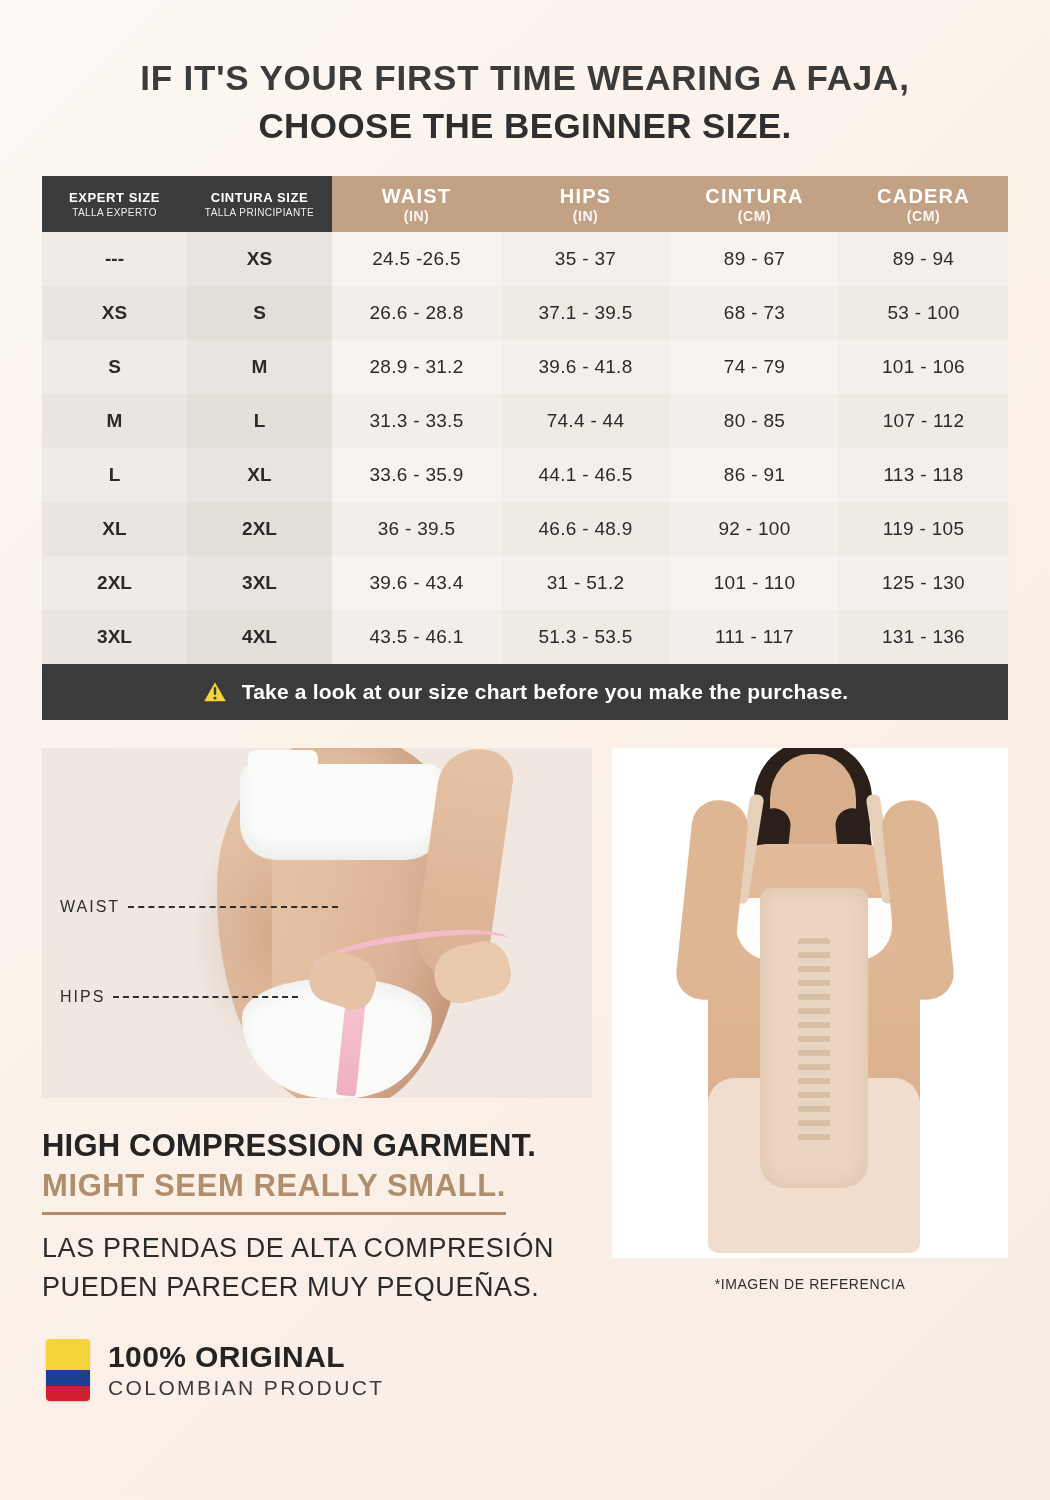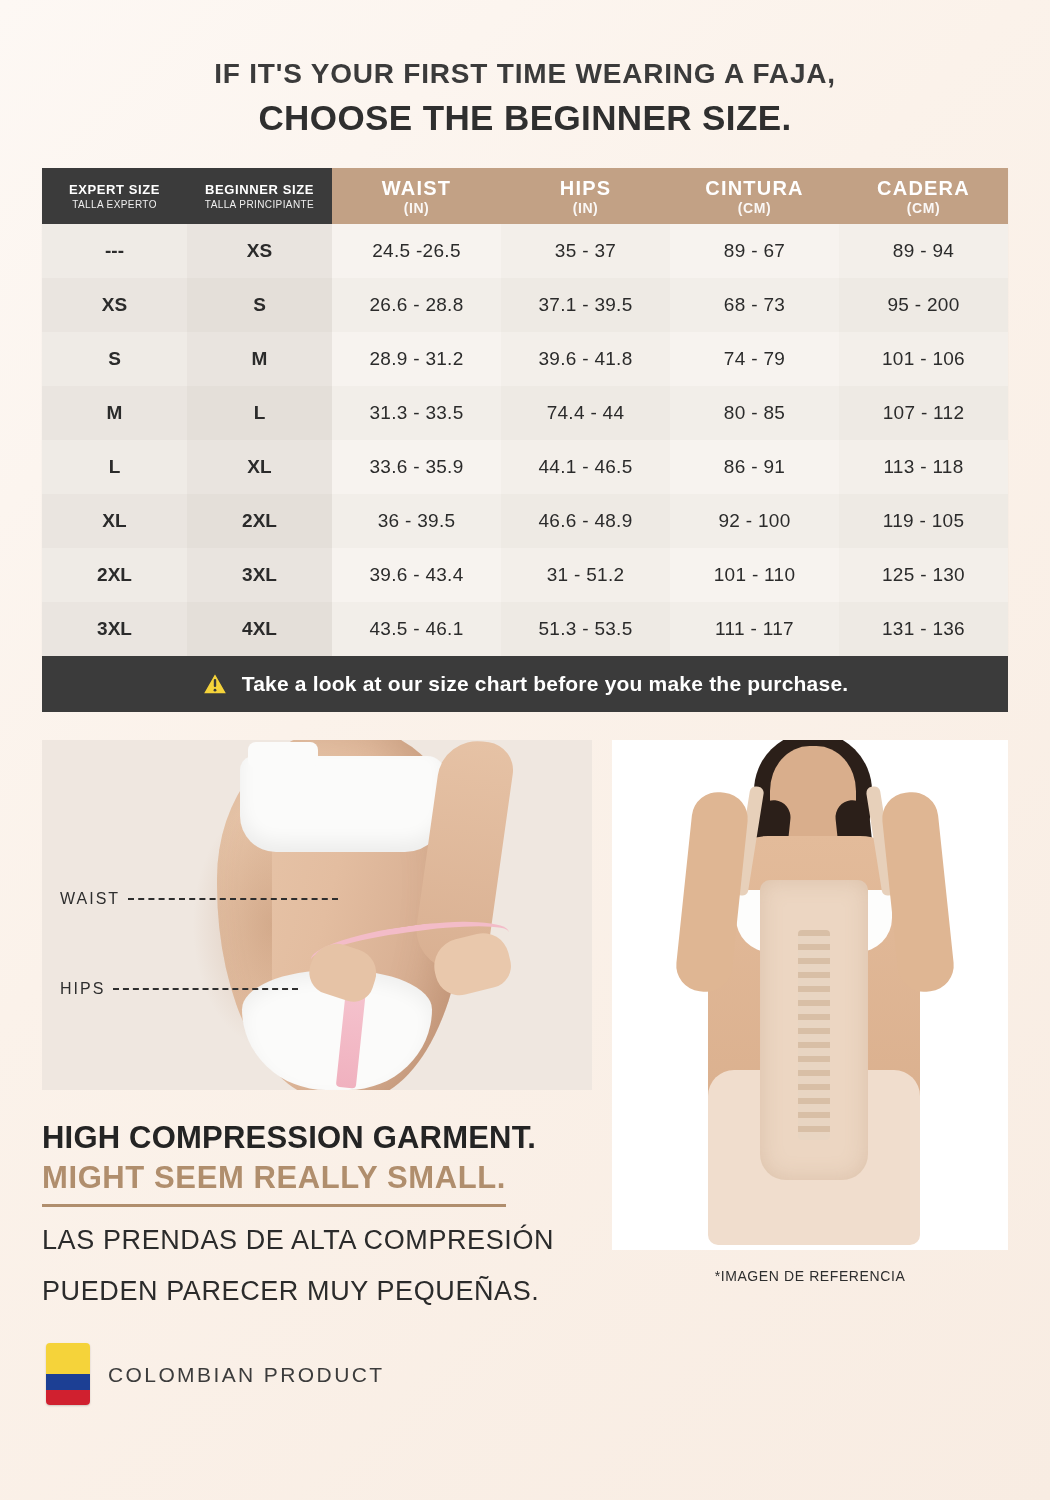--- a/index.html
+++ b/index.html
@@ -21,21 +21,21 @@
     background: linear-gradient(135deg, #fdf8f4 0%, #fbf2ea 40%, #f8ece2 100%);
     box-sizing: border-box;
   }
 
   
   .headline {
     text-align: center;
     padding-top: 58px;
   }
   .headline .line1 {
-    font-size: 28px;
+    font-size: 35px;
     letter-spacing: 0.8px;
     color: #3b3b3b;
     font-weight: 700;
     text-transform: uppercase;
   }
   .headline .line2 {
     font-size: 35px;
     letter-spacing: 0.4px;
     color: #2f2f2f;
     font-weight: 800;
@@ -494,21 +494,21 @@
         <col style="width:169px">
         <col style="width:169px">
       </colgroup>
       <thead>
         <tr>
           <th class="dark">
             <span class="th-main">EXPERT SIZE</span>
             <span class="th-sub">TALLA EXPERTO</span>
           </th>
           <th class="dark">
-            <span class="th-main">BEGINNER SIZE</span>
+            <span class="th-main">CINTURA SIZE</span>
             <span class="th-sub">TALLA PRINCIPIANTE</span>
           </th>
           <th class="tan">
             <span class="th-main">WAIST</span>
             <span class="th-sub">(IN)</span>
           </th>
           <th class="tan">
             <span class="th-main">HIPS</span>
             <span class="th-sub">(IN)</span>
           </th>
@@ -530,21 +530,21 @@
           <td class="col-measure alt">35 - 37</td>
           <td class="col-measure">89 - 67</td>
           <td class="col-measure alt">89 - 94</td>
         </tr>
         <tr>
           <td class="col-expert">XS</td>
           <td class="col-beginner">S</td>
           <td class="col-measure">26.6 - 28.8</td>
           <td class="col-measure alt">37.1 - 39.5</td>
           <td class="col-measure">68 - 73</td>
-          <td class="col-measure alt">95 - 200</td>
+          <td class="col-measure alt">53 - 100</td>
         </tr>
         <tr>
           <td class="col-expert">S</td>
           <td class="col-beginner">M</td>
           <td class="col-measure">28.9 - 31.2</td>
           <td class="col-measure alt">39.6 - 41.8</td>
           <td class="col-measure">74 - 79</td>
           <td class="col-measure alt">101 - 106</td>
         </tr>
         <tr>
@@ -623,21 +623,21 @@
         <div class="measure-label mark-hips">
           <span class="lbl">HIPS</span>
           <span class="dash-line"></span>
         </div>
       </div>
 
       <div class="copy">
         <div class="c1">HIGH COMPRESSION GARMENT.</div>
         <div class="c2">MIGHT SEEM REALLY SMALL.</div>
         <div class="c3">LAS PRENDAS DE ALTA COMPRESIÓN</div>
-        <div class="c3" style="margin-top:16px">PUEDEN  PARECER  MUY  PEQUEÑAS.</div>
+        <div class="c3" style="margin-top:4px">PUEDEN  PARECER  MUY  PEQUEÑAS.</div>
       </div>
     </div>
 
     <div class="photo-right">
       <div class="img-right">
         <div class="model-bg"></div>
         <div class="m-hair"></div>
         <div class="m-head"></div>
         <div class="m-hair2"></div>
         <div class="m-hair3"></div>
@@ -655,17 +655,18 @@
     </div>
   </div>
 
   <div class="footer">
     <span class="flag">
       <span class="y"></span>
       <span class="b"></span>
       <span class="r"></span>
     </span>
     <span>
+      <div class="ft1">100% ORIGINAL</div>
       <div class="ft2">COLOMBIAN PRODUCT</div>
     </span>
   </div>
 
 </div>
 
 </body></html>

